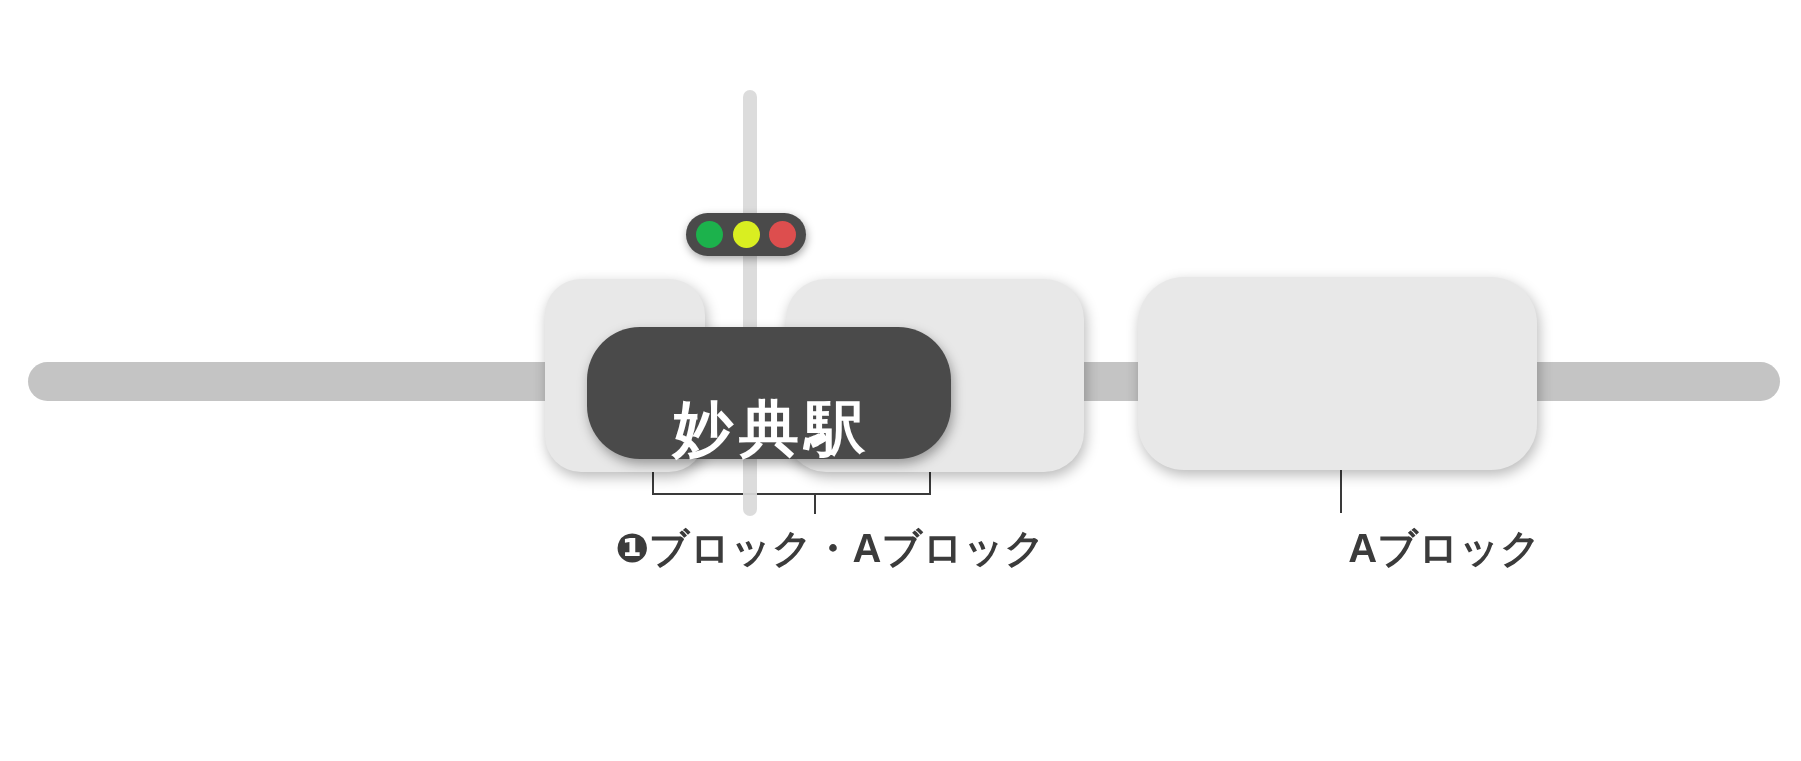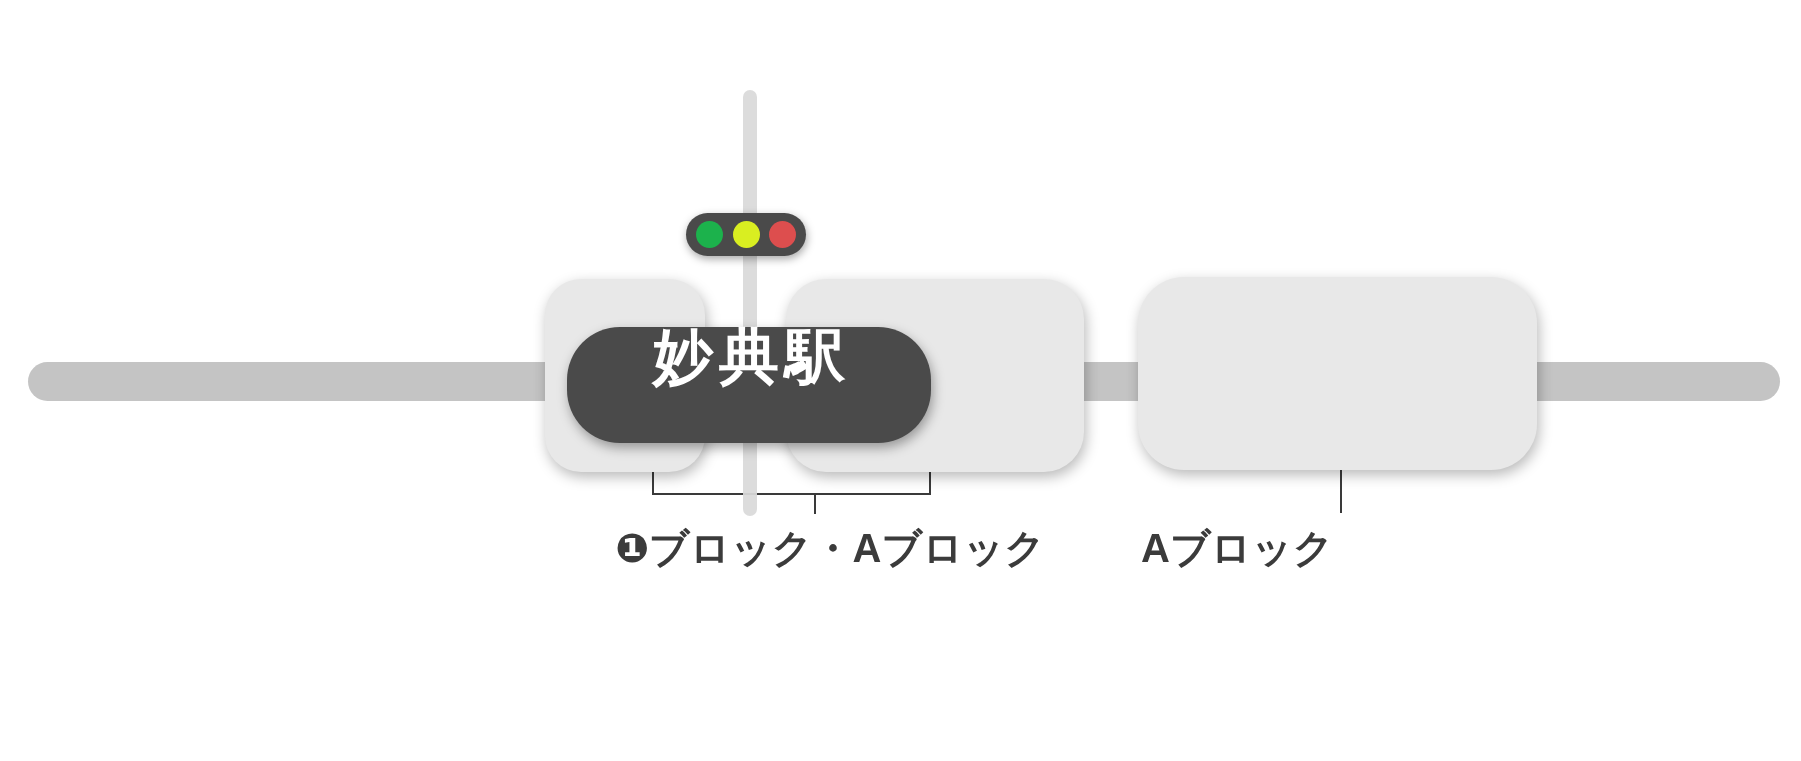--- a/index.html
+++ b/index.html
@@ -37,24 +37,24 @@
     background: #e8e8e8;
     box-shadow: 2px 5px 14px rgba(0,0,0,0.28);
     z-index: 4;
   }
   .block-1 { left: 545px;  top: 279px; width: 160px; height: 193px; border-radius: 36px; }
   .block-a { left: 786px;  top: 279px; width: 298px; height: 193px; border-radius: 40px; }
   .block-b { left: 1138px; top: 277px; width: 399px; height: 193px; border-radius: 46px; }
 
   
   .station-pill {
-    left: 567px; top: 327px; width: 364px; height: 116px;
+    left: 587px; top: 327px; width: 364px; height: 132px;
     border-radius: 53px; background: #4a4a4a;
     box-shadow: 2px 5px 12px rgba(0,0,0,0.35);
-    display: flex; align-items: flex-start; justify-content: center;
+    display: flex; align-items: flex-end; justify-content: center;
     z-index: 5;
   }
   .station-pill .station-name {
     color: #ffffff; font-size: 60px; font-weight: bold;
     letter-spacing: 6px; margin-left: 6px; line-height: 1;
   }
 
   
   .traffic-light {
     left: 686px; top: 213px; width: 120px; height: 43px;
@@ -62,21 +62,21 @@
     box-shadow: 1px 3px 8px rgba(0,0,0,0.35);
     display: flex; align-items: center; justify-content: space-evenly;
     z-index: 6;
   }
   .lamp { width: 27px; height: 27px; border-radius: 50%; }
 
   
   .block-label {
     top: 524px; height: 48px;
     color: #3b3b3b; font-size: 40px; font-weight: bold;
-    text-align: left; line-height: 48px; white-space: nowrap;
+    text-align: right; line-height: 48px; white-space: nowrap;
     z-index: 2;
   }
   .label-a { left: 615px;  width: 400px; }
   .label-b { left: 1141px; width: 400px; }
 </style>
 </head>
 <body>
 
 <div id="canvas">
 

